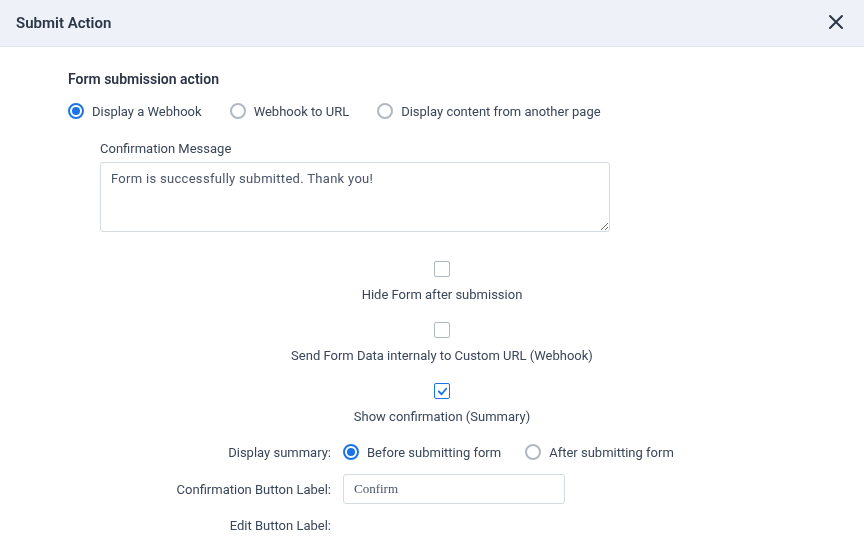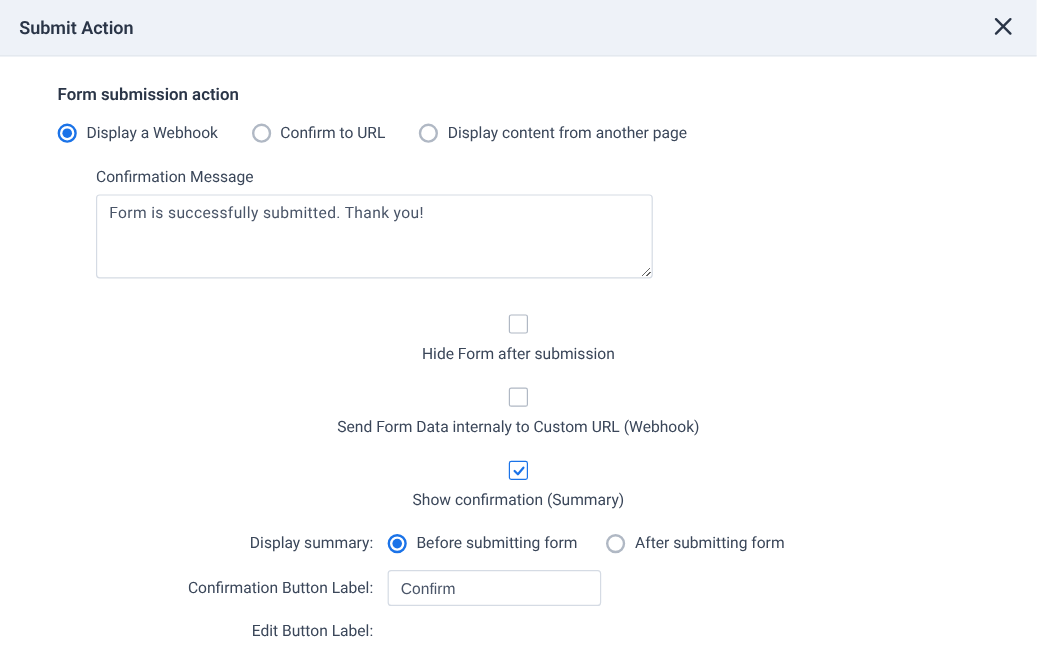--- a/index.html
+++ b/index.html
@@ -36,21 +36,21 @@
       background: none;
       border: none;
       cursor: pointer;
       font-size: 22px;
       line-height: 1;
       color: #2a3547;
       padding: 2px 4px;
     }
     .content {
       flex: 1;
-      padding: 24px 48px 0 48px;
+      padding: 24px 48px 0 68px;
       overflow: auto;
     }
     .section-title {
       font-size: 14px;
       font-weight: 600;
       color: #2a3547;
       margin-bottom: 16px;
     }
     .radio-row {
       display: flex;
@@ -89,21 +89,21 @@
       font-size: 13px;
       color: #3a4659;
       margin-left: 32px;
       margin-bottom: 6px;
     }
     .textarea-wrap {
       margin-left: 32px;
       margin-bottom: 26px;
     }
     textarea {
-      width: 464px;
+      width: 510px;
       height: 70px;
       border: 1px solid #d5dbe4;
       border-radius: 3px;
       padding: 8px 10px;
       font-family: inherit;
       font-size: 13px;
       color: #4a5568;
       resize: both;
       letter-spacing: 0.3px;
     }
@@ -146,26 +146,26 @@
       text-align: right;
       padding-right: 12px;
       color: #3a4659;
     }
     .form-row-value {
       display: flex;
       align-items: center;
       gap: 24px;
     }
     input[type=text].small {
-      width: 178px;
+      width: 222px;
       height: 30px;
       border: 1px solid #d5dbe4;
       border-radius: 3px;
       padding: 0 10px;
-      font-family: Liberation Sans, sans-serif;
+      font-family: Liberation Serif, serif;
       font-size: 13px;
       color: #4a5568;
     }
     .footer {
       border-top: 1px solid #e8ecf2;
       padding: 10px 20px 12px 20px;
       display: flex;
       justify-content: flex-end;
     }
     .ok-btn {
@@ -201,21 +201,21 @@
 
     <div class="radio-row">
       <div class="radio-item">
         <span class="radio-outer checked">
             <span class="radio-inner"></span>
           </span>
         <span class="radio-label">Display a Webhook</span>
       </div>
       <div class="radio-item">
         <span class="radio-outer"></span>
-        <span class="radio-label">Confirm to URL</span>
+        <span class="radio-label">Webhook to URL</span>
       </div>
       <div class="radio-item">
         <span class="radio-outer"></span>
         <span class="radio-label">Display content from another page</span>
       </div>
     </div>
 
     <div class="sublabel">Confirmation Message</div>
     <div class="textarea-wrap">
       <textarea style="">Form is successfully submitted. Thank you!</textarea>

